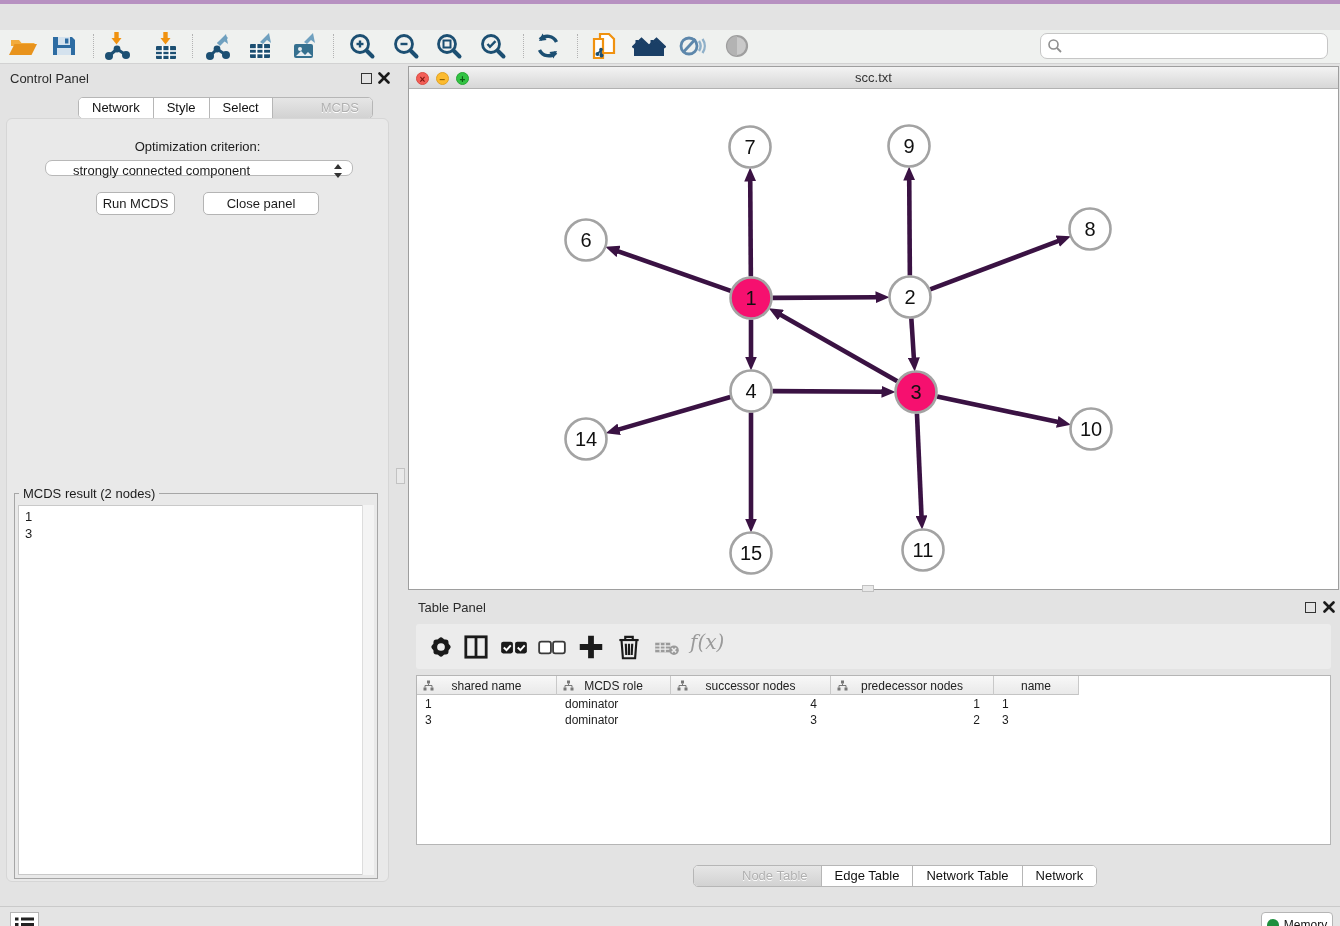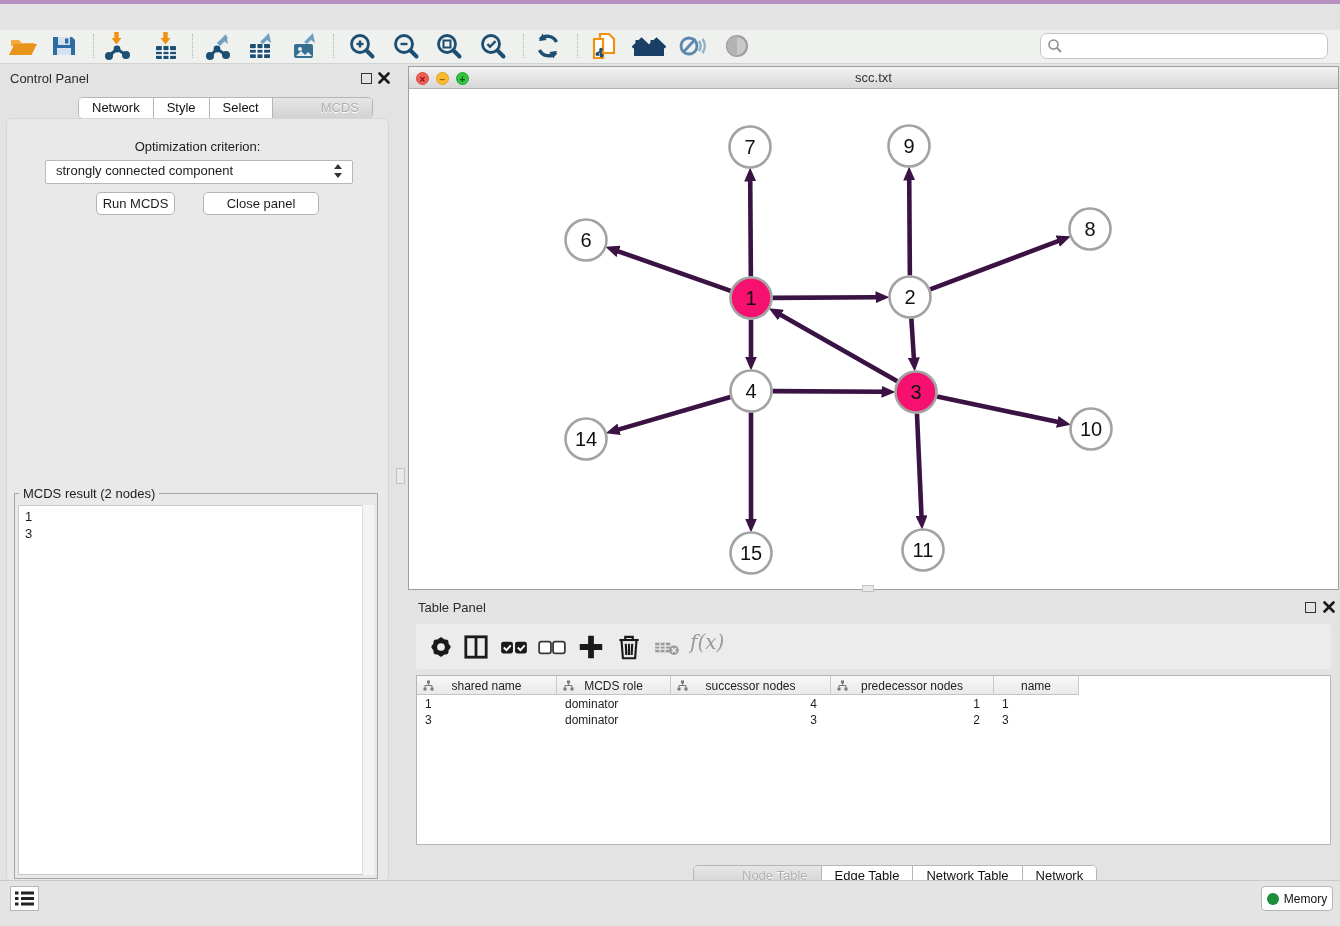--- a/index.html
+++ b/index.html
@@ -35,23 +35,23 @@
   .cp-tabs { position:absolute; left:78px; top:31px; height:22px; display:flex;
     border:1px solid #b6b6b6; border-radius:5px; overflow:hidden; background:#fff; }
   .tab { height:100%; line-height:20px; font-size:13px; padding:0 13px; background:#fff;
     border-right:1px solid #b6b6b6; color:#111; white-space:nowrap; }
   .tab:last-child { border-right:none; }
   .tab-active { background:linear-gradient(#e6e6e6,#d2d2d2); color:#b0b0b0;
     text-shadow:0 1px 0 #fff;padding-left:48px; }
   .cp-body { position:absolute; left:6px; right:6px; top:52px; bottom:4px;
     background:#e9e9e9; border:1px solid #d6d6d6; border-radius:6px; }
   .opt-label { position:absolute; left:0; right:0; top:20px; text-align:center; font-size:13px; }
-  .opt-select { position:absolute; left:38px; top:41px; width:308px; height:24px;
-    background:#fff; border:1px solid #b8b8b8; border-radius:2px;
-    font-size:13px; line-height:20px; padding-left:10px; }
+  .opt-select { position:absolute; left:38px; top:41px; width:308px; height:16px;
+    background:#fff; border:1px solid #b8b8b8; border-radius:7px;
+    font-size:13px; line-height:20px; padding-left:27px; }
   .stepper { position:absolute; right:9px; top:3px; width:9px; height:14px; }
   .stepper b { position:absolute; left:0; width:0; height:0;
     border-left:4.5px solid transparent; border-right:4.5px solid transparent; }
   .stepper .up { top:0; border-bottom:5.5px solid #333; }
   .stepper .dn { bottom:0; border-top:5.5px solid #333; }
   .cp-btn { position:absolute; top:73px; height:23px; background:#fff;
     border:1px solid #b4b4b4; border-radius:5px; font-size:13px; text-align:center;
     line-height:21px; }
   .mcds-group { position:absolute; left:7px; right:10px; top:374px; bottom:2px;
     border:1px solid #a6a6a6; }
@@ -94,21 +94,21 @@
   .th { position:relative; height:19px; border-right:1px solid #c9c9c9; display:flex;
     align-items:center; justify-content:center; font-size:12px; color:#222; }
   .th svg { position:absolute; left:6px; top:4px; }
   .tp-rows { position:absolute; left:0; top:20px; right:0; }
   .tr { display:flex; height:16px; }
   .td { font-size:12px; line-height:16px; padding:0 8px; white-space:nowrap;
     overflow:hidden; }
   .bot-tabs { position:absolute; left:285px; top:270px; height:22px; display:flex;
     border:1px solid #b6b6b6; border-radius:5px; overflow:hidden; background:#fff; }
   
-  .statusbar { position:absolute; left:0; right:0; bottom:0; height:46px;
+  .statusbar { position:absolute; left:0; right:0; bottom:0; height:20px;
     background:#e4e4e4; border-top:1px solid #cacaca;text-align:center; }
   .list-btn { position:absolute; left:10px; top:5px; width:29px; height:25px;
     background:#fff; border:1px solid #b5b5b5; }
   .mem-btn { position:absolute; right:7px; top:5px; width:72px; height:25px;
     background:#fff; border:1px solid #b5b5b5; border-radius:4px; font-size:12px;
     display:flex; align-items:center; justify-content:center; gap:5px; color:#111; }
   .mem-dot { width:12px; height:12px; border-radius:50%; background:#1e8f3e; }
   .x-icon line { stroke:#1a1a1a; stroke-width:2.6; stroke-linecap:round; }
 </style>
 </head>

